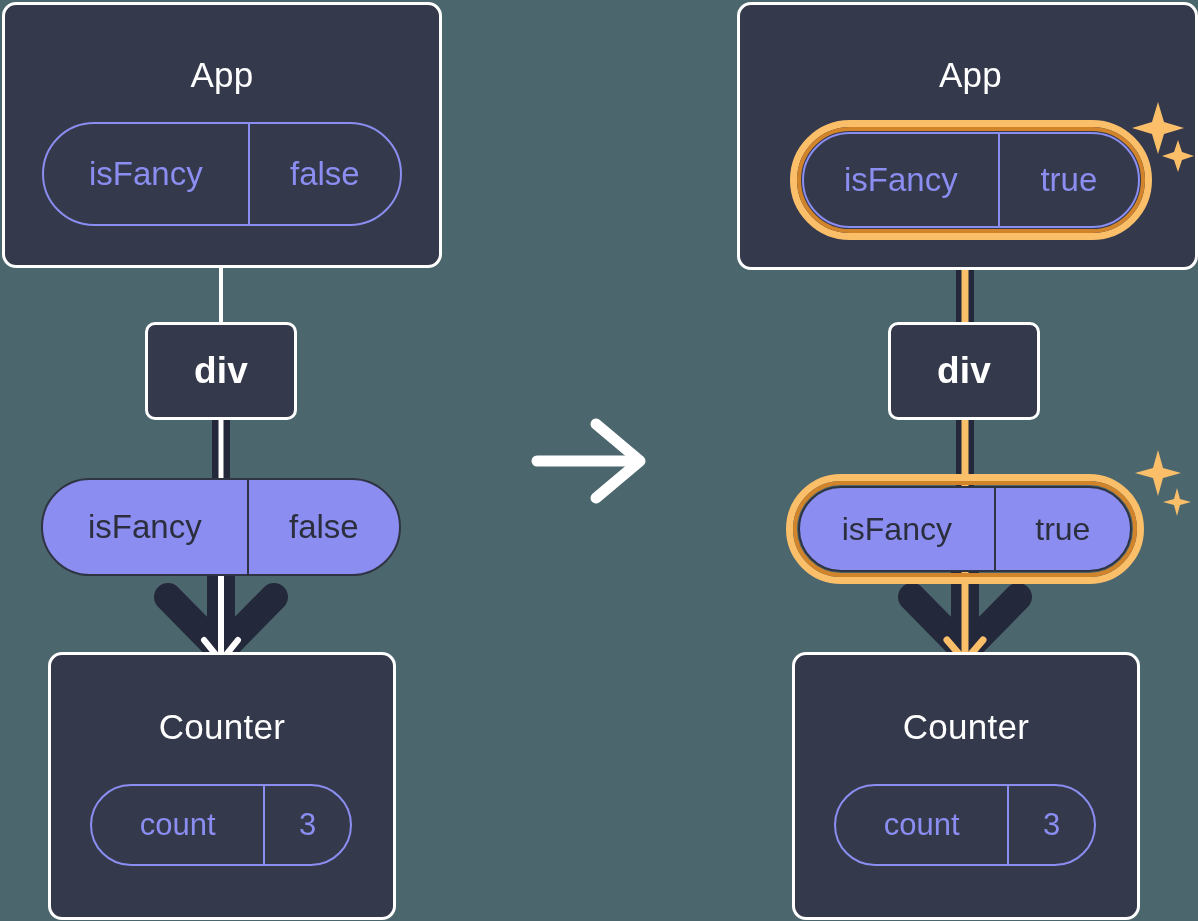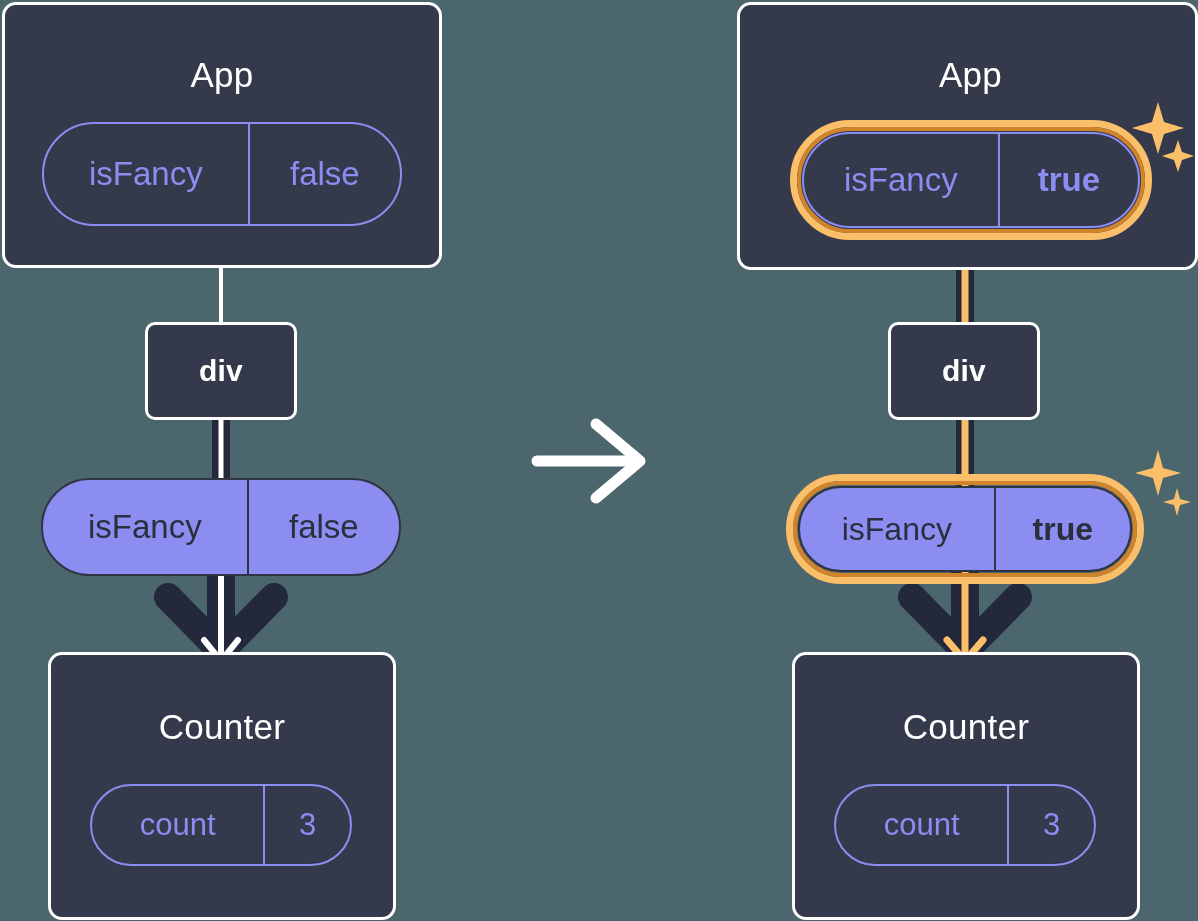--- a/index.html
+++ b/index.html
@@ -32,21 +32,21 @@
   }
   .tag-box{
     position:absolute;
     background:#343a4c;
     border:3px solid #ffffff;
     border-radius:10px;
     box-sizing:border-box;
     display:flex;align-items:center;justify-content:center;
   }
   .tag-label{
-    color:#ffffff;font-size:30px;font-weight:700;letter-spacing:.2px;
+    color:#ffffff;font-size:37px;font-weight:700;letter-spacing:.2px;
     position:relative;z-index:4;
   }
 
   
   .pill{
     position:absolute;
     box-sizing:border-box;
     display:flex;
     align-items:stretch;
     border-radius:999px;
@@ -64,21 +64,21 @@
     display:flex;align-items:center;justify-content:center;
     box-sizing:border-box;
     white-space:nowrap;
   }
   .pill-outline .pill-key,
   .pill-outline .pill-val{ color:#8b8df0; }
   .pill-outline .pill-val{ border-left:2px solid #8b8df0; }
   .pill-filled .pill-key,
   .pill-filled .pill-val{ color:#2b2f3d; }
   .pill-filled .pill-val{ border-left:2px solid #2f3443; }
-  .pill .pill-val.bold{ font-weight:700; }
+  .pill .pill-val.bold{ font-weight:400; }
 
   
   .ring{
     position:absolute;
     border-radius:999px;
     box-sizing:border-box;
     border:7px solid #fbbf6a;
     outline:4px solid #d2842a;
     outline-offset:-11px;
     pointer-events:none;

